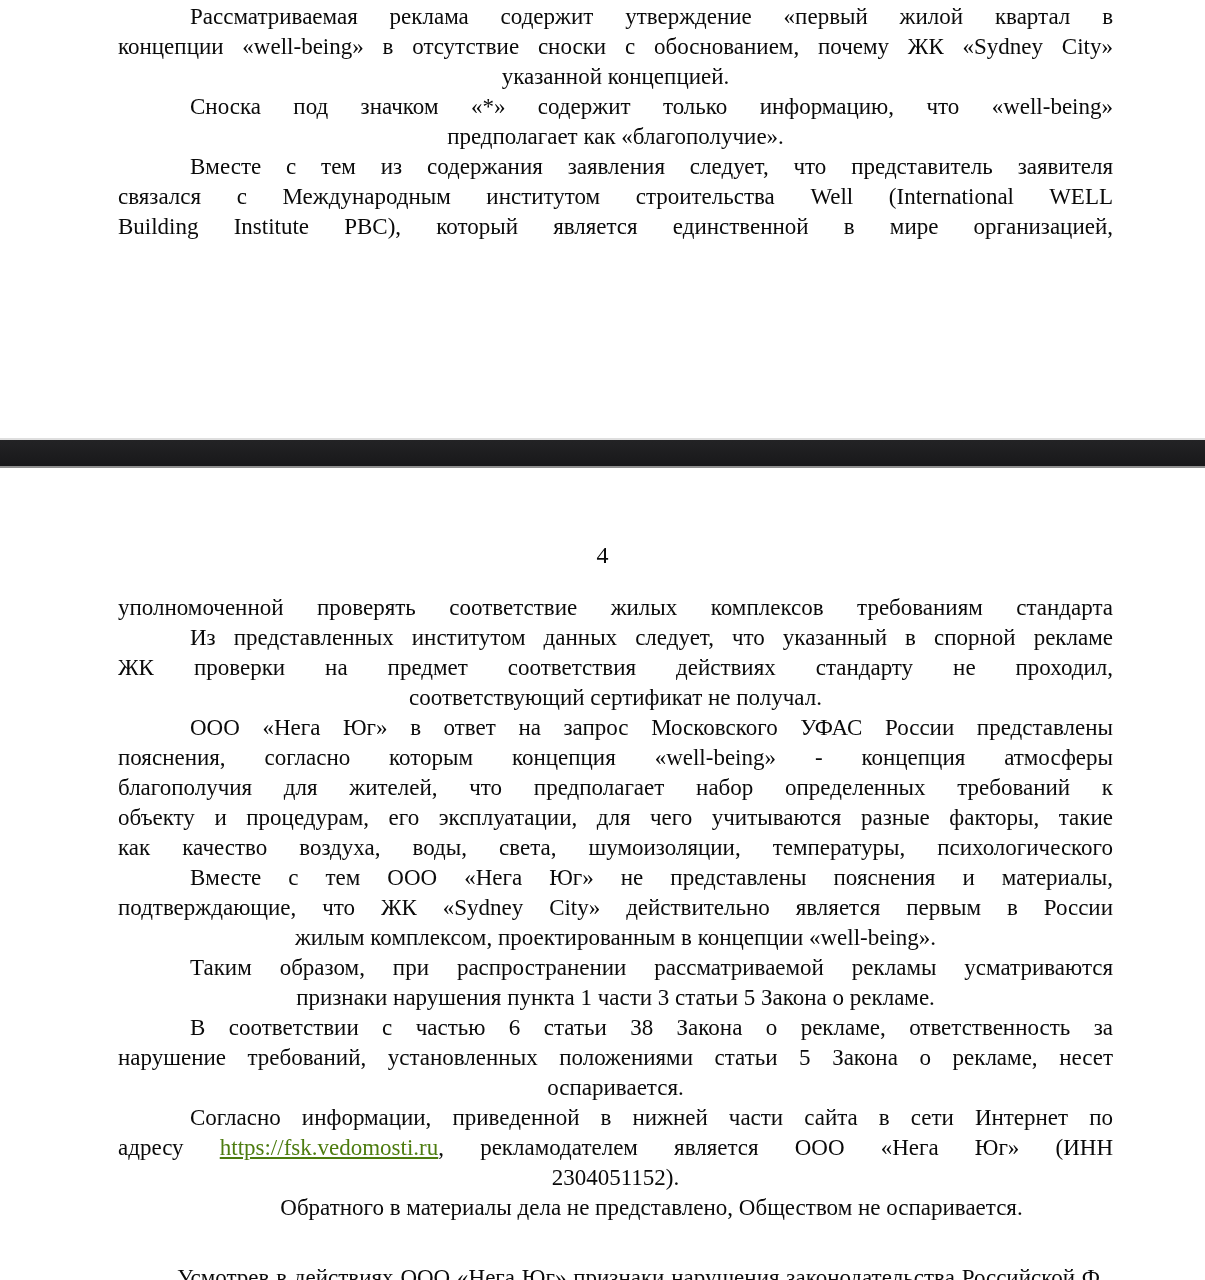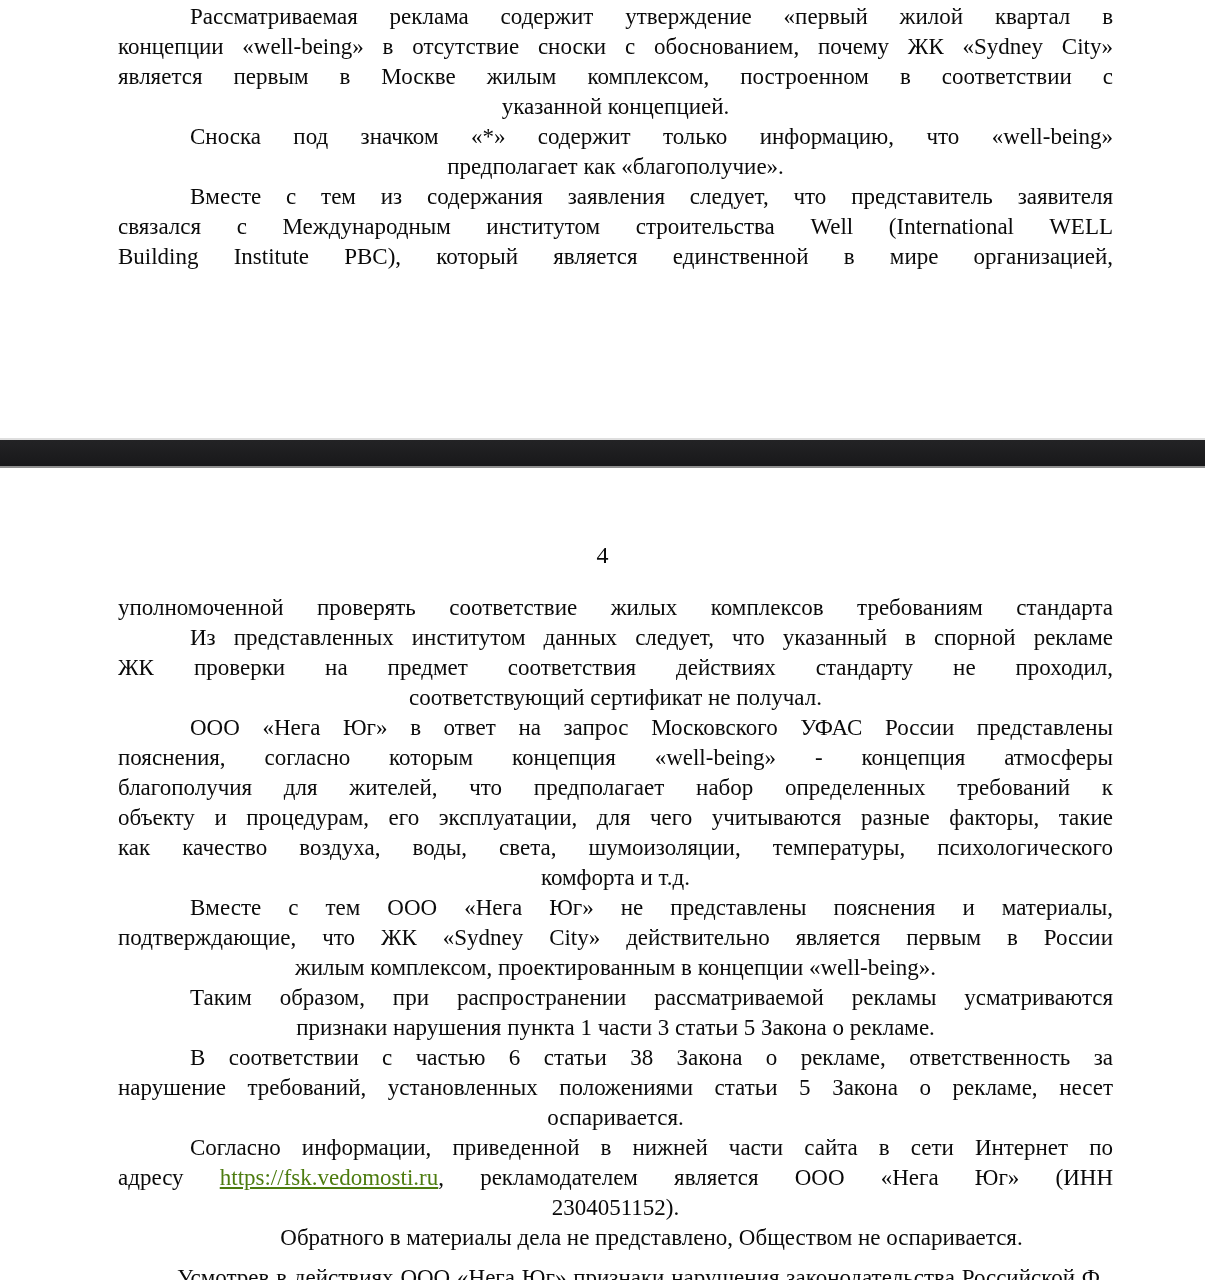--- a/index.html
+++ b/index.html
@@ -47,21 +47,20 @@
     font-size:23px;
     line-height:30px;
   }
 </style>
 </head>
 <body>
 
 <div id="page-top-text" class="page-text">
   <div class="ln jf ind">Рассматриваемая реклама содержит утверждение «первый жилой квартал в</div>
   <div class="ln jf">концепции «well-being» в отсутствие сноски с обоснованием, почему ЖК «Sydney City»</div>
-  <div class="ln jf">является первым в Москве жилым комплексом, построенном в соответствии с</div>
   <div class="ln">указанной концепцией.</div>
   <div class="ln jf ind">Сноска под значком «*» содержит только информацию, что «well-being»</div>
   <div class="ln">предполагает как «благополучие».</div>
   <div class="ln jf ind">Вместе с тем из содержания заявления следует, что представитель заявителя</div>
   <div class="ln jf">связался с Международным институтом строительства Well (International WELL</div>
   <div class="ln jf">Building Institute PBC), который является единственной в мире организацией,</div>
 </div>
 
 <div id="page-separator"></div>
 
@@ -70,21 +69,20 @@
 <div id="page-bottom-text" class="page-text">
   <div class="ln jf">уполномоченной проверять соответствие жилых комплексов требованиям стандарта</div>
   <div class="ln jf ind">Из представленных институтом данных следует, что указанный в спорной рекламе</div>
   <div class="ln jf">ЖК проверки на предмет соответствия действиях стандарту не проходил,</div>
   <div class="ln">соответствующий сертификат не получал.</div>
   <div class="ln jf ind">ООО «Нега Юг» в ответ на запрос Московского УФАС России представлены</div>
   <div class="ln jf">пояснения, согласно которым концепция «well-being» - концепция атмосферы</div>
   <div class="ln jf">благополучия для жителей, что предполагает набор определенных требований к</div>
   <div class="ln jf">объекту и процедурам, его эксплуатации, для чего учитываются разные факторы, такие</div>
   <div class="ln jf">как качество воздуха, воды, света, шумоизоляции, температуры, психологического</div>
-  <div class="ln">комфорта и т.д.</div>
   <div class="ln jf ind">Вместе с тем ООО «Нега Юг» не представлены пояснения и материалы,</div>
   <div class="ln jf">подтверждающие, что ЖК «Sydney City» действительно является первым в России</div>
   <div class="ln">жилым комплексом, проектированным в концепции «well-being».</div>
   <div class="ln jf ind">Таким образом, при распространении рассматриваемой рекламы усматриваются</div>
   <div class="ln">признаки нарушения пункта 1 части 3 статьи 5 Закона о рекламе.</div>
   <div class="ln jf ind">В соответствии с частью 6 статьи 38 Закона о рекламе, ответственность за</div>
   <div class="ln jf">нарушение требований, установленных положениями статьи 5 Закона о рекламе, несет</div>
   <div class="ln">оспаривается.</div>
   <div class="ln jf ind">Согласно информации, приведенной в нижней части сайта в сети Интернет по</div>
   <div class="ln jf">

